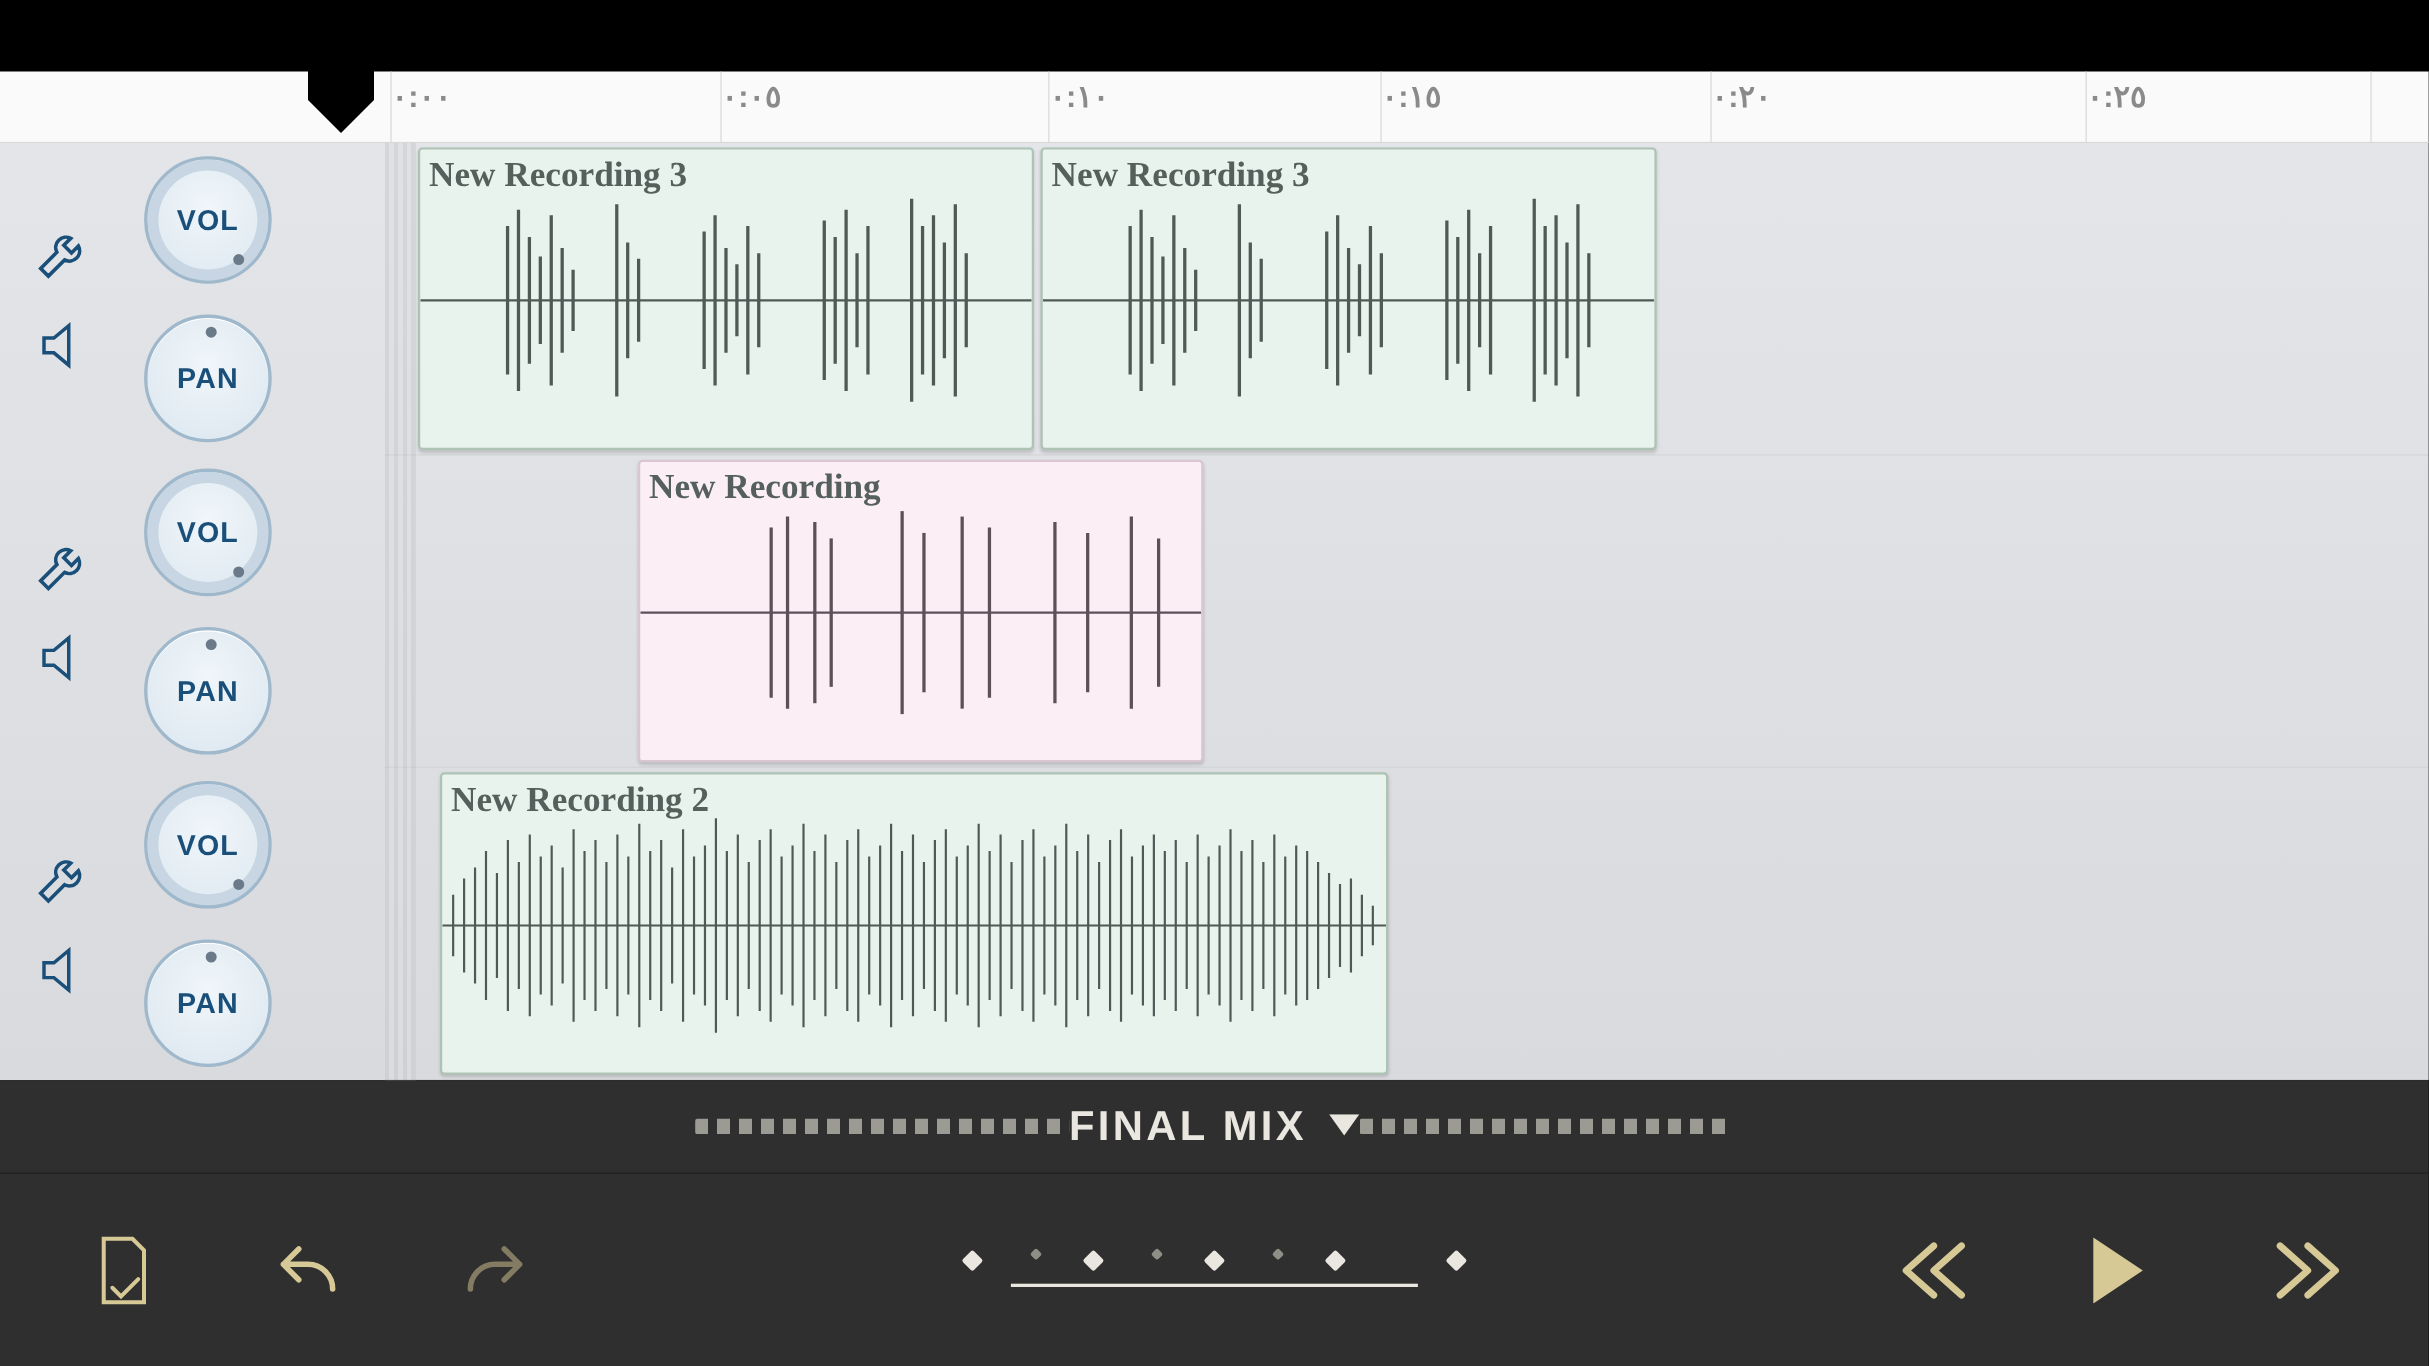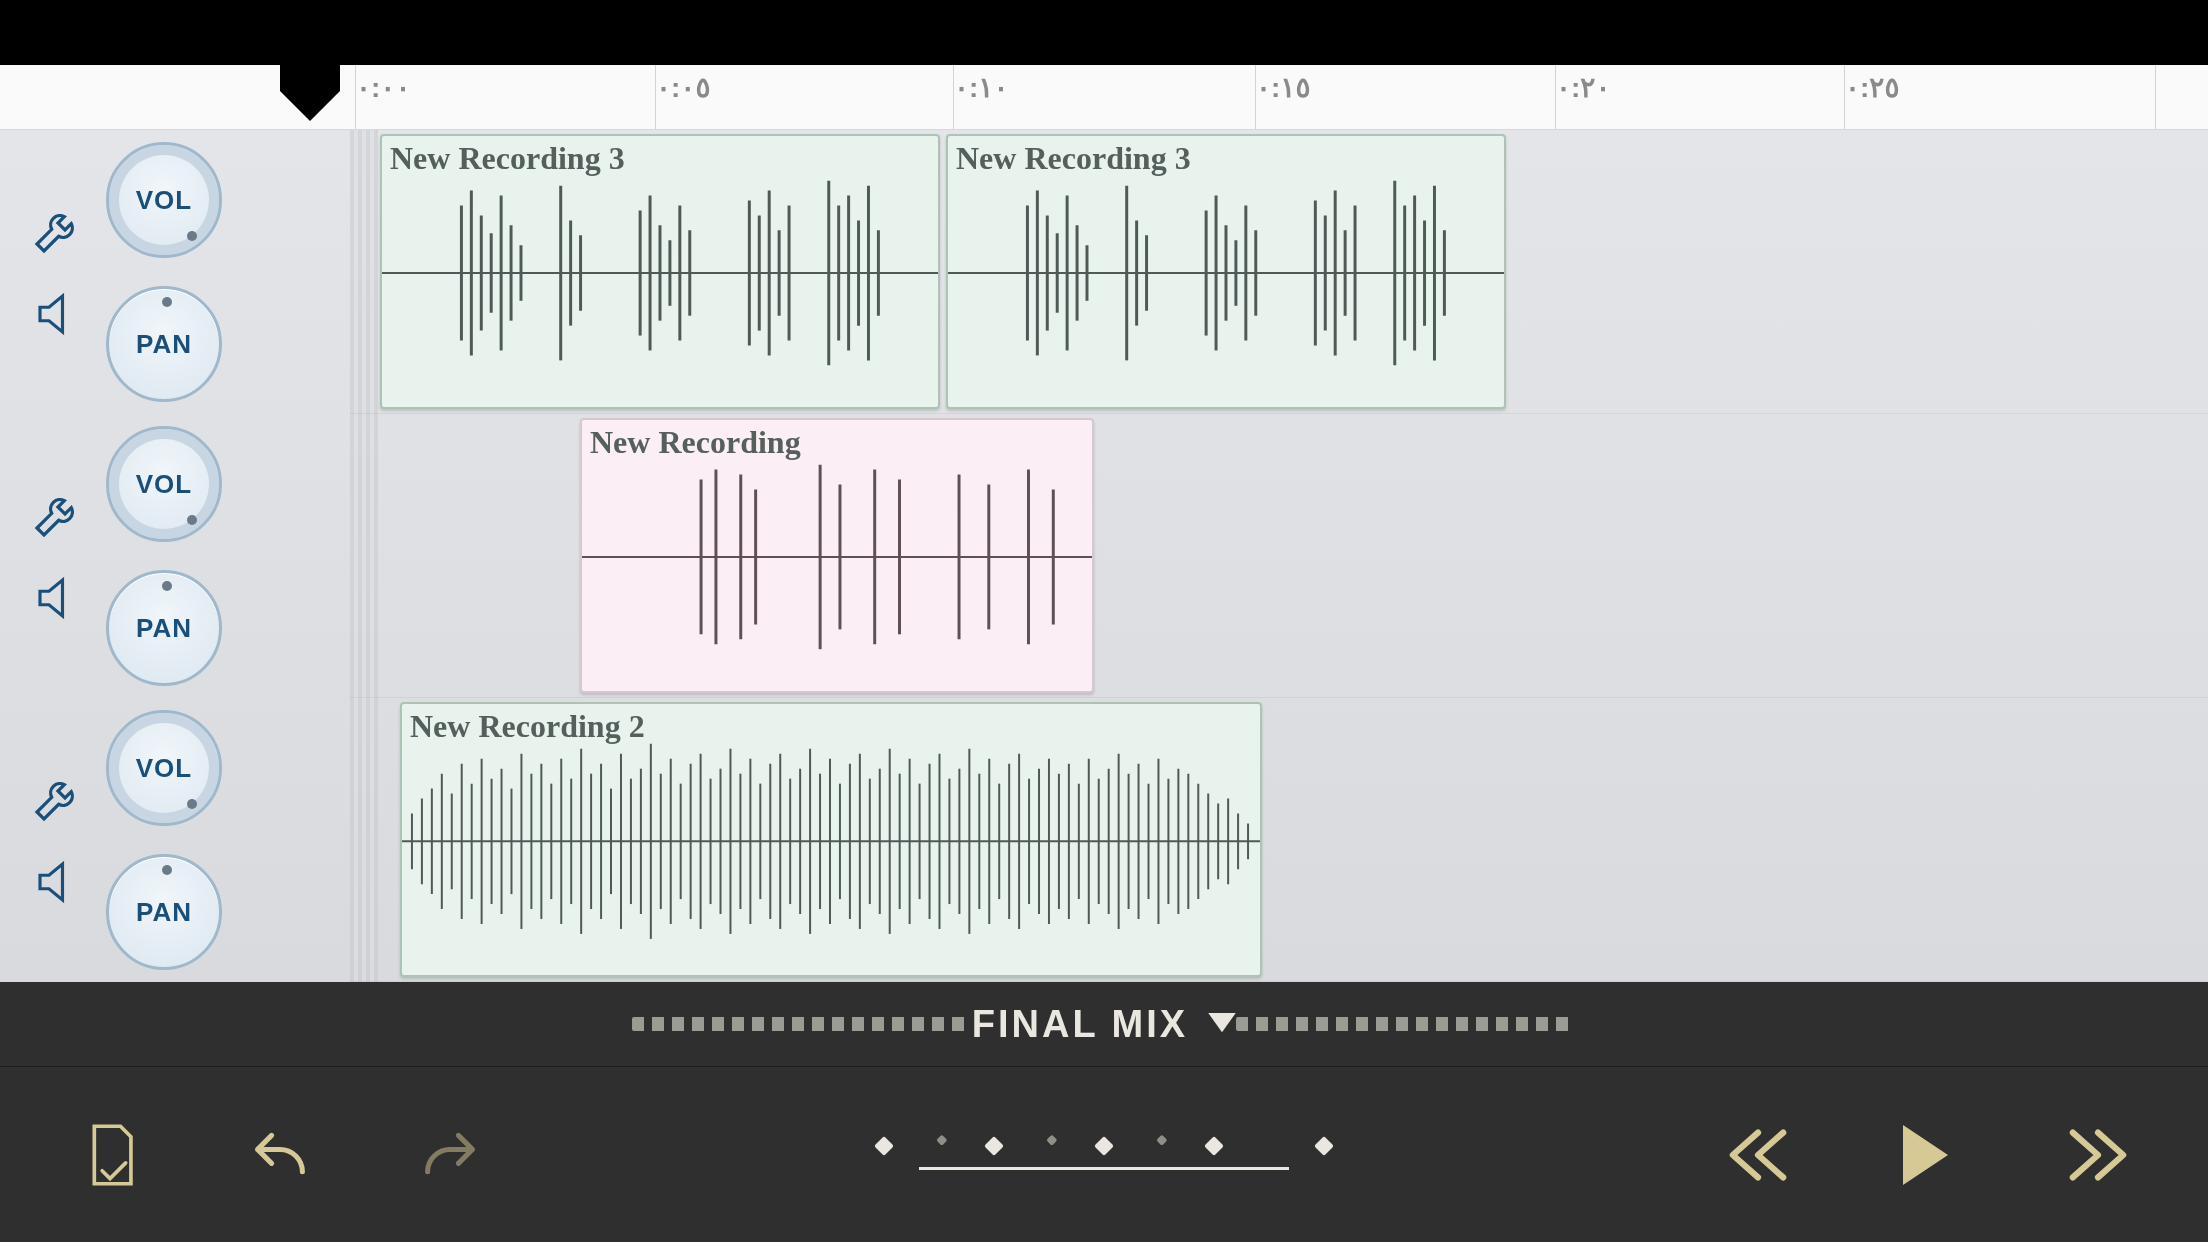--- a/index.html
+++ b/index.html
@@ -7,21 +7,21 @@
 body { display: flex; flex-direction: column; background: #000; }
 
 .topbar { height: 65px; background: #000; }
 
 .ruler { height: 65px; background: #fafafa; border-bottom: 1px solid #d8d8d8; position: relative; }
 .ruler .tick { position: absolute; top: 0; height: 100%; border-left: 1px solid #d4d4d4; color: #8a8a8a; font-size: 28px; padding-left: 0; line-height: 46px; letter-spacing: 2px; font-weight: 600; font-family: "Helvetica Neue", Arial, sans-serif; }
 .playhead-marker { position: absolute; top: -2px; left: 310px; width: 60px; height: 70px; transform: translateX(-50%); z-index: 5; pointer-events: none; }
 
 .workspace { flex: 1; display: flex; background: linear-gradient(to bottom, #e4e5e8 0%, #d9dadd 100%); }
 .sidebar { width: 350px; background: transparent; }
-.track-controls { height: 284px; display: flex; align-items: center; justify-content: flex-start; gap: 20px; padding-left: 30px; }
+.track-controls { height: 284px; display: flex; align-items: center; justify-content: flex-start; gap: 45px; padding-left: 30px; }
 .control-col { display: flex; flex-direction: column; gap: 28px; align-items: center; }
 .icon-btn { width: 56px; height: 56px; display: flex; align-items: center; justify-content: center; cursor: pointer; }
 .knob { width: 116px; height: 116px; border-radius: 50%; border: 3px solid #9fb8cc; display: flex; align-items: center; justify-content: center; position: relative; cursor: pointer; background: radial-gradient(circle at 50% 40%,#f0f6fa 0%,#dbe6ef 100%); box-shadow: 0 1px 0 #fff inset; }
 .knob.vol { box-shadow: 0 0 0 10px #c7d6e2 inset, 0 1px 0 #fff inset; }
 .knob .knob-label { font-size: 26px; font-weight: 700; color: #1a4f7a; letter-spacing: 1px; }
 .knob .dot { position: absolute; width: 10px; height: 10px; background: #6a7a88; border-radius: 50%; }
 
 .trackbed { flex: 1; position: relative; font-family: Liberation Serif, serif; }
 .trackbed .gutter { position: absolute; left: 0; top: 0; width: 28px; height: 100%; background: repeating-linear-gradient(to right,#c7c9cd 0 4px,#dcdee2 4px 8px); opacity: .55; }
 .track-lane { height: 284px; position: relative; border-bottom: 1px solid rgba(0,0,0,.05); }
@@ -54,21 +54,21 @@
 
 <div class="ruler">
   <svg class="playhead-marker" viewBox="0 0 60 70">
     <polygon points="0,0 60,0 60,28 30,58 0,28" fill="#000"></polygon>
   </svg>
   <div class="tick" style="left:355px">٠:٠٠</div>
   <div class="tick" style="left:655px">٠:٠٥</div>
   <div class="tick" style="left:953px">٠:١٠</div>
   <div class="tick" style="left:1255px">٠:١٥</div>
   <div class="tick" style="left:1555px">٠:٢٠</div>
-  <div class="tick" style="left:1844px">٠:٢٥</div>
+  <div class="tick" style="left:1896px">٠:٢٥</div>
   <div class="tick" style="left:2155px"></div>
 </div>
 
 <div class="workspace">
   <div class="sidebar">
 
     <div class="track-controls">
       <div class="control-col">
         <div class="icon-btn">
           <svg width="56" height="56" viewBox="0 0 24 24" fill="none" stroke="#1a4f7a" stroke-width="1.4">

